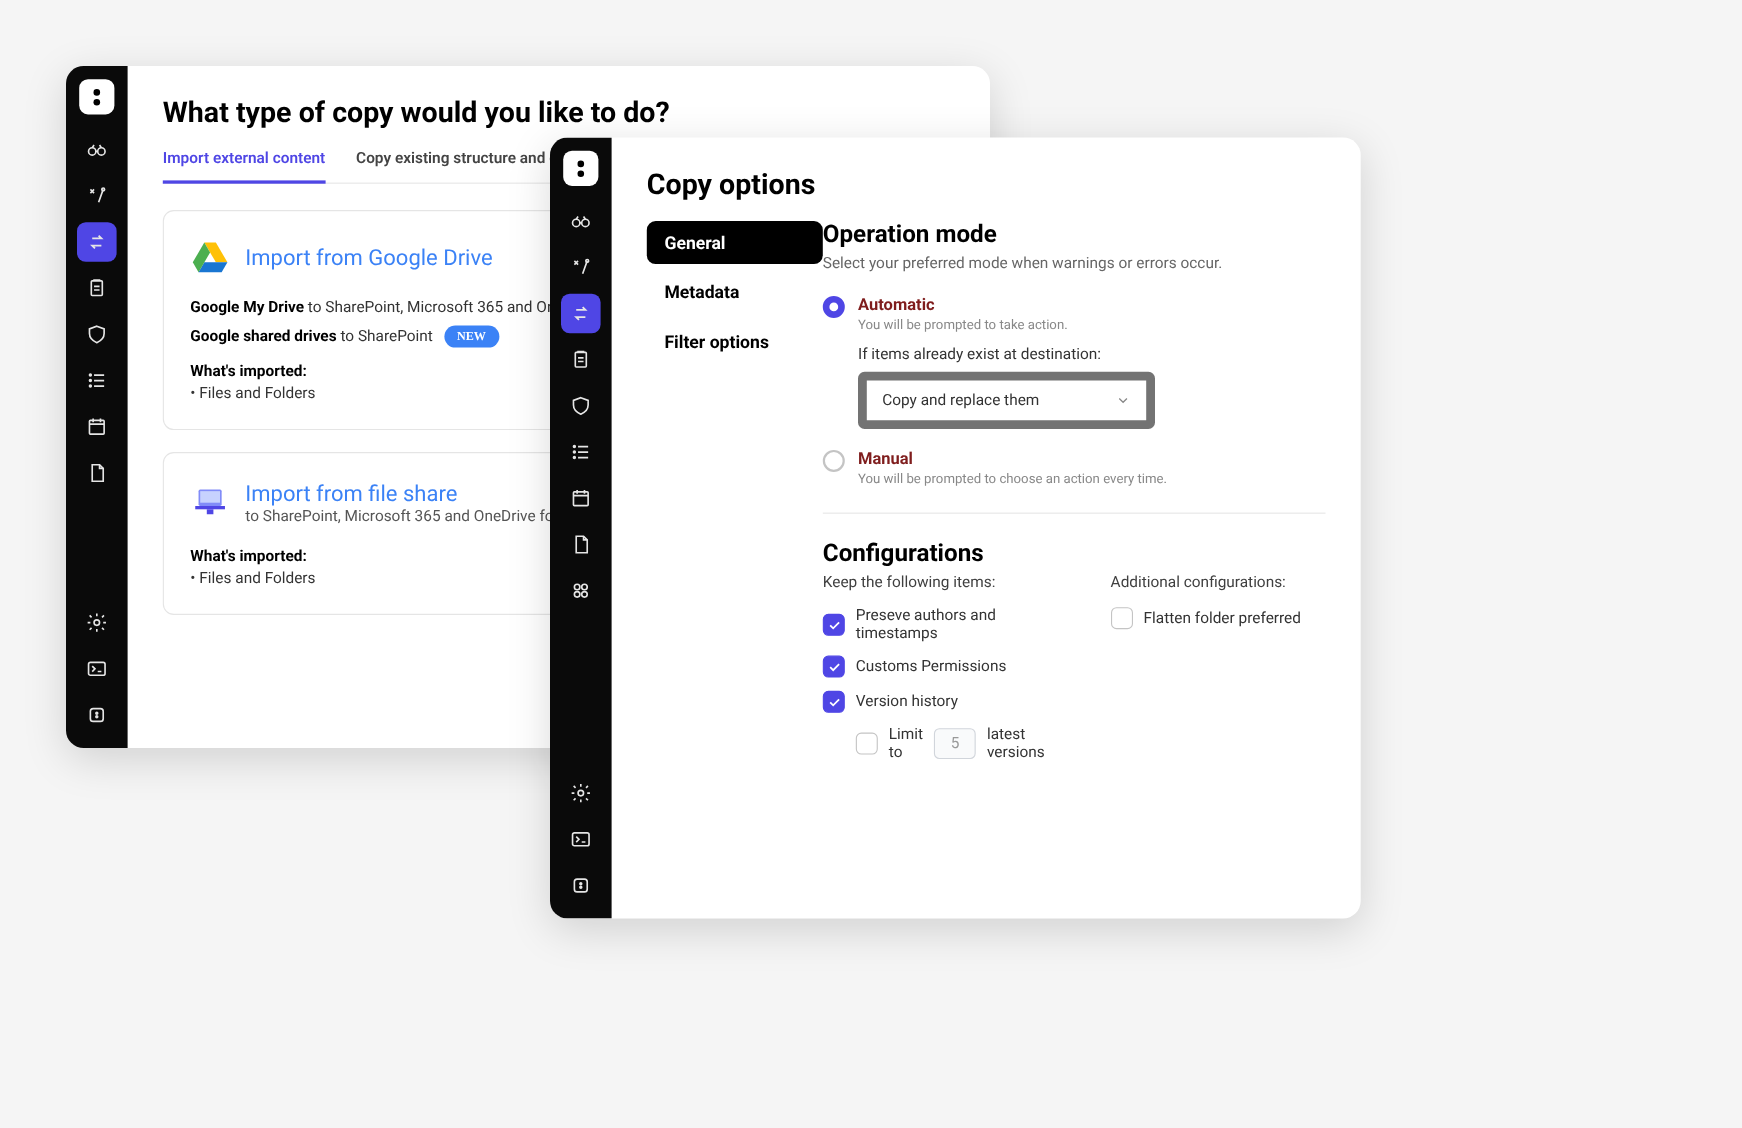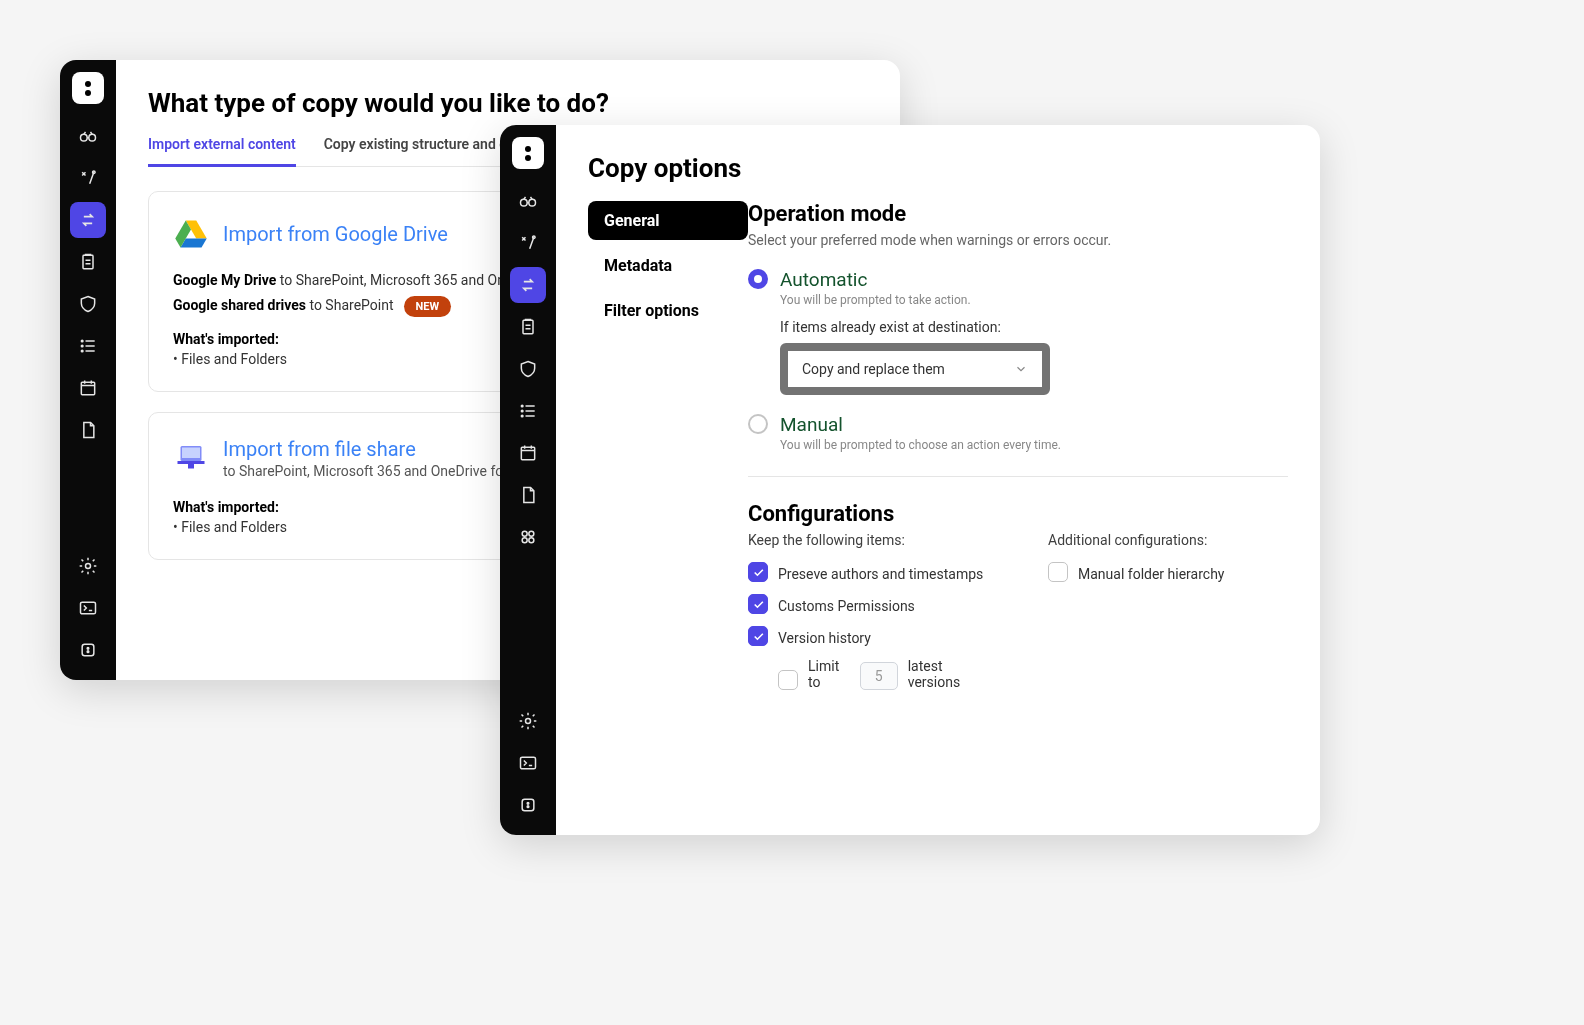--- a/index.html
+++ b/index.html
@@ -7,21 +7,21 @@
 
 .panel {
   position:absolute;
   background:#fff;
   border-radius:16px;
   box-shadow:0 10px 40px rgba(0,0,0,0.15);
   display:flex;
   overflow:hidden;
 }
 .panel-back { left:60px; top:60px; width:840px; height:620px; }
-.panel-front { left:500px; top:125px; width:820px; height:710px; }
+.panel-front { left:500px; top:125px; width:737px; height:710px; }
 
 .sidebar {
   width:56px;
   background:#0a0a0a;
   display:flex;
   flex-direction:column;
   align-items:center;
   padding:12px 0;
   gap:6px;
   flex-shrink:0;
@@ -57,21 +57,21 @@
 .tab { padding:0 0 12px; font-size:14px; font-weight:600; color:#444; cursor:pointer; border-bottom:3px solid transparent; margin-bottom:-1px; }
 .tab.active { color:#4f46e5; border-bottom-color:#4f46e5; }
 
 .card { border:1px solid #e5e5e5; border-radius:10px; padding:24px; margin-bottom:20px; }
 .card-head { display:flex; align-items:center; gap:14px; margin-bottom:20px; }
 .card-icon { width:36px; height:36px; flex-shrink:0; }
 .card-title { font-size:20px; font-weight:400; color:#3b82f6; }
 .card-sub { font-size:14px; color:#555; margin-top:2px; }
 .desc-line { font-size:14px; color:#333; margin-bottom:8px; }
 .desc-line b { font-weight:700; color:#000; }
-.badge-new { display:inline-block; background:#c2410c; color:#fff; font-size:11px; font-weight:700; padding:4px 12px; border-radius:12px; margin-left:10px; vertical-align:middle; }
+.badge-new { display:inline-block; background:#3b82f6; color:#fff; font-size:11px; font-weight:700; padding:4px 12px; border-radius:12px; margin-left:10px; vertical-align:middle;font-family:Liberation Serif, serif; }
 .whats { font-size:14px; font-weight:700; color:#000; margin-top:14px; }
 .whats-item { font-size:14px; color:#333; margin-top:4px; }
 
 
 .section-label { font-size:14px; font-weight:700; color:#000; margin-bottom:8px; }
 .row-top { display:flex; justify-content:space-between; align-items:flex-end; gap:20px; margin-bottom:28px; }
 .template-col { display:flex; flex-direction:column; }
 .select {
   border:1px solid #d1d5db; border-radius:6px; padding:10px 14px;
   font-size:14px; color:#333; background:#fff;
@@ -91,31 +91,31 @@
 .nav-item.active { background:#000; color:#fff; }
 .main-col { flex:1; }
 
 .h2 { font-size:22px; font-weight:700; color:#000; margin-bottom:6px; }
 .sub { font-size:14px; color:#666; margin-bottom:20px; }
 
 .radio-row { display:flex; align-items:flex-start; gap:12px; margin-bottom:18px; }
 .radio { width:20px; height:20px; border-radius:50%; border:2px solid #c4c4c4; flex-shrink:0; margin-top:1px; cursor:pointer; position:relative; }
 .radio.checked { border:6px solid #4f46e5; }
 .radio-body { flex:1; }
-.radio-label { font-size:19px; font-weight:400; color:#14532d; }
+.radio-label { font-size:15px; font-weight:700; color:#7f1d1d; }
 .radio-hint { font-size:12px; color:#888; margin-top:2px; }
 .radio-extra { margin-top:12px; }
 .extra-label { font-size:14px; color:#333; margin-bottom:8px; }
 
 .divider { border:none; border-top:1px solid #e5e5e5; margin:24px 0; }
 
 .conf-row { display:flex; gap:60px; }
 .conf-col { flex:1; }
 .conf-label { font-size:14px; color:#404040; margin-bottom:14px; }
-.check-row { display:flex; align-items:flex-end; gap:10px; margin-bottom:12px; font-size:14px; color:#333; }
+.check-row { display:flex; align-items:center; gap:10px; margin-bottom:12px; font-size:14px; color:#333; }
 .checkbox { width:20px; height:20px; border-radius:5px; border:1px solid #c4c4c4; flex-shrink:0; cursor:pointer; display:flex; align-items:center; justify-content:center; background:#fff; }
 .checkbox.checked { background:#4f46e5; border-color:#4f46e5; }
 .checkbox.checked svg { width:13px; height:13px; color:#fff; }
 .indent { margin-left:30px; }
 .num-input { width:38px; height:28px; border:1px solid #d1d5db; border-radius:5px; text-align:center; font-size:14px; color:#999; background:#f9fafb; }
 
 
 .gd-icon { position:relative; }
 .gd-svg { width:36px; height:36px; }
 .fs-icon { width:36px; height:36px; }
@@ -404,20 +404,20 @@
               <div class="checkbox"></div>
               <span>Limit to</span>
               <input class="num-input" value="5" style="">
               <span>latest versions</span>
             </div>
           </div>
           <div class="conf-col">
             <div class="conf-label">Additional configurations:</div>
             <div class="check-row">
               <div class="checkbox"></div>
-              <span>Manual folder hierarchy</span>
+              <span>Flatten folder preferred</span>
             </div>
           </div>
         </div>
       </div>
     </div>
   </div>
 </div>
 
 </body></html>

